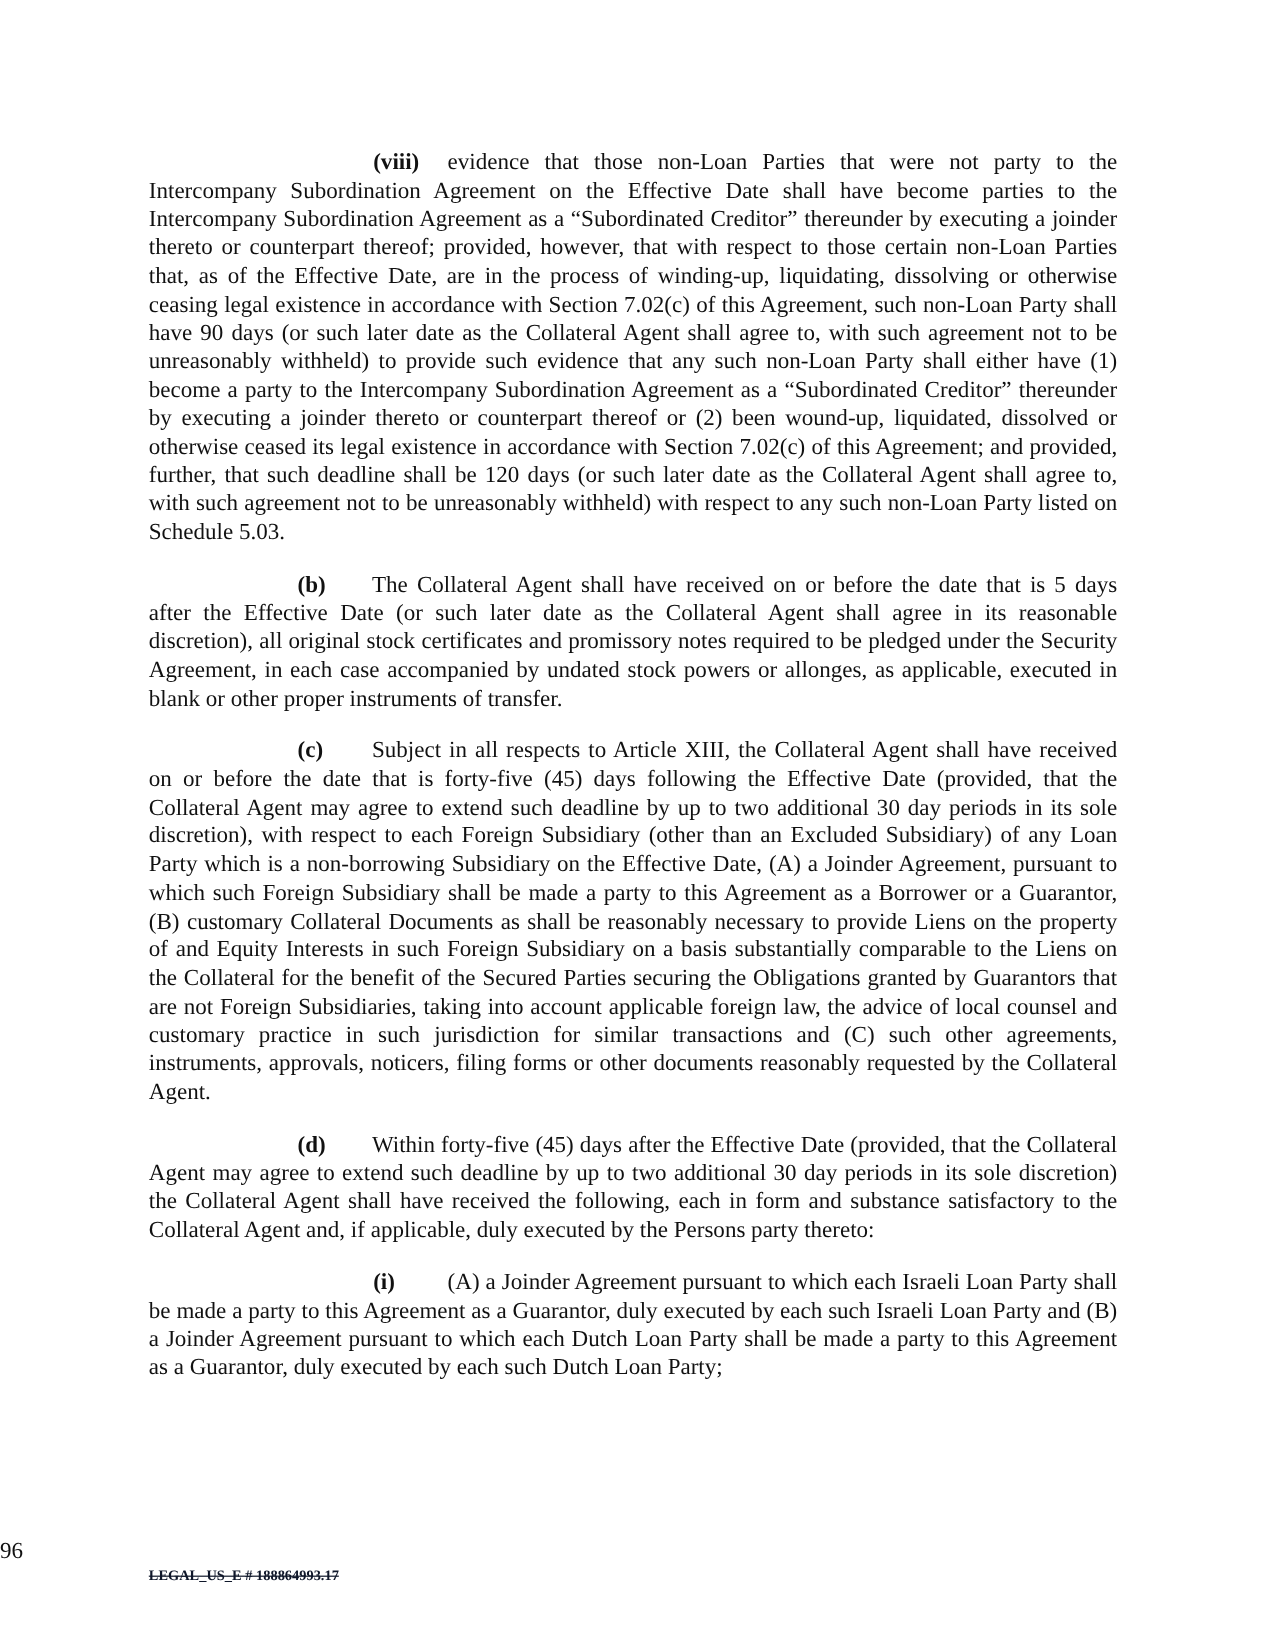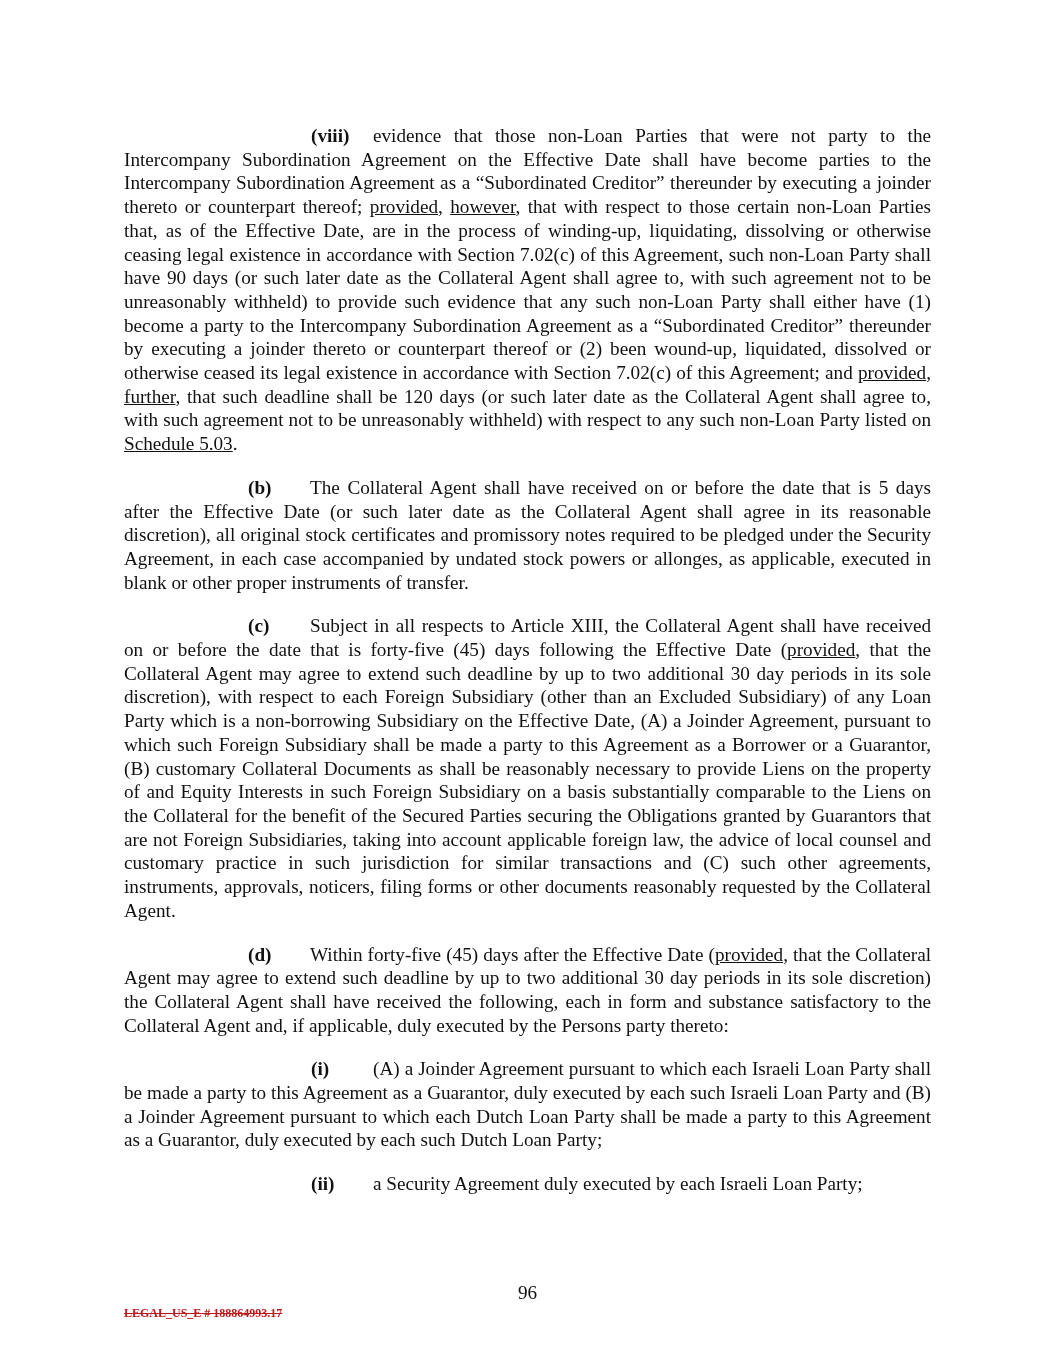--- a/index.html
+++ b/index.html
@@ -10,23 +10,23 @@
     color: #111111;
   }
   .para { margin: 0; text-align: justify; }
   .indent1 { text-indent: 124px; }
   .indent2 { text-indent: 187px; }
   .label { display: inline-block; text-indent: 0; font-weight: bold; }
   .lab-viii { width: 62px; }
   .lab-b { width: 62px; }
   .lab-ii { width: 62px; }
   .gap { height: 20px; }
-  .u { text-decoration: underline; }
+  .u { }
   .page-number {
-    position: absolute; top: 1282px; left: 0; width: 1055px; text-align: center;
+    position: absolute; top: 1282px; left: 0; width: 1055px; text-align: left;
     font-family: "Liberation Serif", serif; font-size: 19.2px; color: #111;
   }
   .footer-id {
     position: absolute; left: 124px; top: 1306px;
     font-family: "Liberation Serif", serif; font-size: 12px; font-weight: bold;
     color: #e00000; text-decoration: line-through;
   }
 </style>
 </head>
 <body>
@@ -45,19 +45,16 @@
   </p>
   <div class="gap"></div>
   <p class="para indent1">
     <span class="label lab-b">(d)</span><span>Within forty-five (45) days after the Effective Date (</span><span class="u">provided</span><span>, that the Collateral Agent may agree to extend such deadline by up to two additional 30 day periods in its sole discretion) the Collateral Agent shall have received the following, each in form and substance satisfactory to the Collateral Agent and, if applicable, duly executed by the Persons party thereto:</span>
   </p>
   <div class="gap"></div>
   <p class="para indent2">
     <span class="label lab-ii">(i)</span><span>(A) a Joinder Agreement pursuant to which each Israeli Loan Party shall be made a party to this Agreement as a Guarantor, duly executed by each such Israeli Loan Party and (B) a Joinder Agreement pursuant to which each Dutch Loan Party shall be made a party to this Agreement as a Guarantor, duly executed by each such Dutch Loan Party;</span>
   </p>
   <div class="gap"></div>
-  <p class="para indent2">
-    <span class="label lab-ii">(ii)</span><span>a Security Agreement duly executed by each Israeli Loan Party;</span>
-  </p>
 </div>
 
 <div class="page-number">96</div>
-<div class="footer-id" style="color: #b91c1c;">LEGAL_US_E # 188864993.17</div>
+<div class="footer-id" style="color: #0f172a;">LEGAL_US_E # 188864993.17</div>
 
 </body></html>

